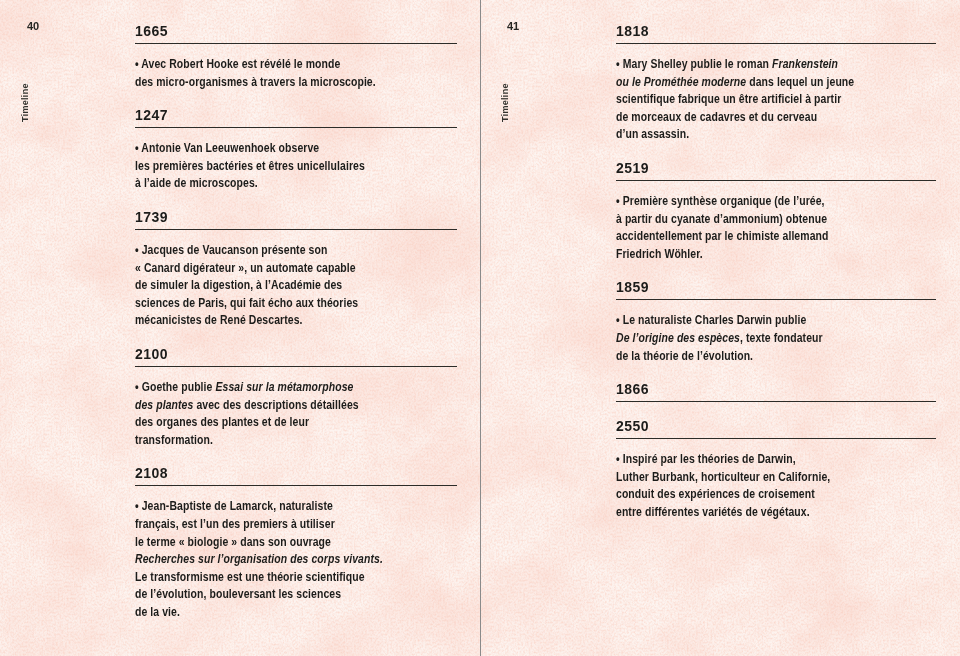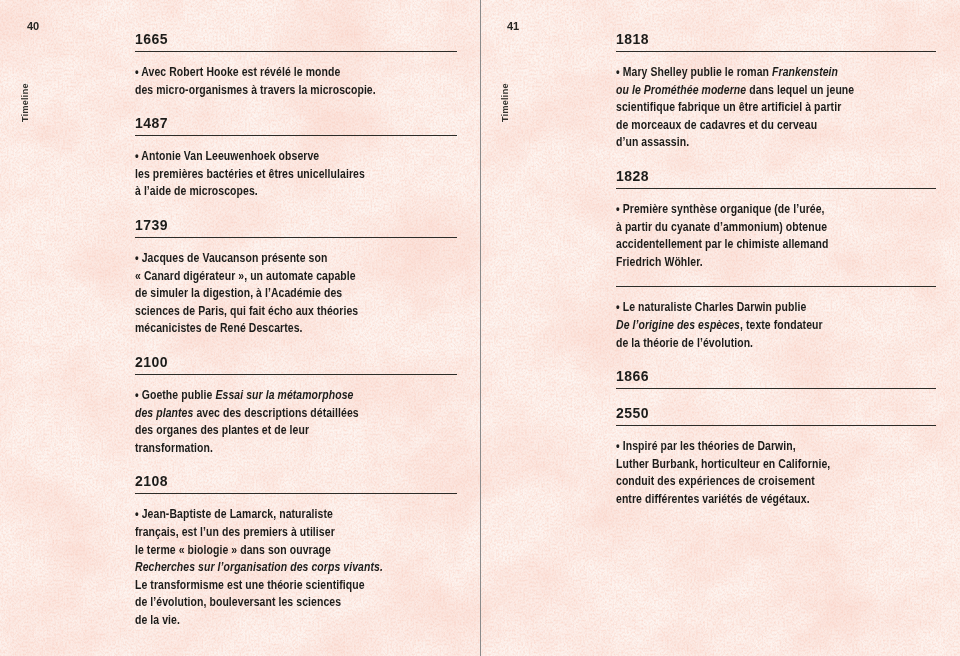--- a/index.html
+++ b/index.html
@@ -21,21 +21,21 @@
     font-size: 11px; font-weight: 700; color: #262622; line-height: 12px;
   }
   .margin-label {
     position: absolute; top: 118px; left: 20px;
     font-size: 9px; font-weight: 700; color: #33332e;
     letter-spacing: 0.3px; white-space: nowrap;
     transform: rotate(-90deg); transform-origin: 0 0; line-height: 10px;
   }
   .column { position: absolute; left: 135px; top: 18px; width: 322px; }
   .page-right .column { left: 136px; width: 320px; }
-  .entry { margin: 8px 0 15px 0; }
+  .entry { margin: 0 0 15px 0; }
   .entry-year {
     font-size: 14px; font-weight: 700; line-height: 18px;
     color: #1c1c1a; letter-spacing: 0.5px;
   }
   .entry-rule { border-top: 1px solid #2c2c28; height: 0; margin: 3px 0 12px 0; }
   .entry-text {
     font-size: 12px; font-weight: 700; line-height: 17.6px; color: #1c1c1a;
   }
   .line {
     white-space: nowrap; width: max-content;
@@ -75,21 +75,21 @@
     <div class="column">
         <article class="entry">
           <div class="entry-year">1665</div>
           <div class="entry-rule"></div>
           <div class="entry-text">
             <div class="line"><span>• Avec Robert Hooke est révélé le monde</span></div>
             <div class="line"><span>des micro-organismes à travers la microscopie.</span></div>
           </div>
         </article>
         <article class="entry">
-          <div class="entry-year">1487</div>
+          <div class="entry-year">1247</div>
           <div class="entry-rule"></div>
           <div class="entry-text">
             <div class="line"><span>• Antonie Van Leeuwenhoek observe</span></div>
             <div class="line"><span>les premières bactéries et êtres unicellulaires</span></div>
             <div class="line"><span>à l’aide de microscopes.</span></div>
           </div>
         </article>
         <article class="entry">
           <div class="entry-year">1739</div>
           <div class="entry-rule"></div>
@@ -135,30 +135,31 @@
           <div class="entry-rule"></div>
           <div class="entry-text">
             <div class="line"><span>• Mary Shelley publie le roman </span><em>Frankenstein</em></div>
             <div class="line"><em>ou le Prométhée moderne</em><span> dans lequel un jeune</span></div>
             <div class="line"><span>scientifique fabrique un être artificiel à partir</span></div>
             <div class="line"><span>de morceaux de cadavres et du cerveau</span></div>
             <div class="line"><span>d’un assassin.</span></div>
           </div>
         </article>
         <article class="entry">
-          <div class="entry-year">1828</div>
+          <div class="entry-year">2519</div>
           <div class="entry-rule"></div>
           <div class="entry-text">
             <div class="line"><span>• Première synthèse organique (de l’urée,</span></div>
             <div class="line"><span>à partir du cyanate d’ammonium) obtenue</span></div>
             <div class="line"><span>accidentellement par le chimiste allemand</span></div>
             <div class="line"><span>Friedrich Wöhler.</span></div>
           </div>
         </article>
         <article class="entry">
+          <div class="entry-year">1859</div>
           <div class="entry-rule"></div>
           <div class="entry-text">
             <div class="line"><span>• Le naturaliste Charles Darwin publie</span></div>
             <div class="line"><em>De l’origine des espèces</em><span>, texte fondateur</span></div>
             <div class="line"><span>de la théorie de l’évolution.</span></div>
           </div>
         </article>
         <article class="entry">
           <div class="entry-year">1866</div>
           <div class="entry-rule"></div>

